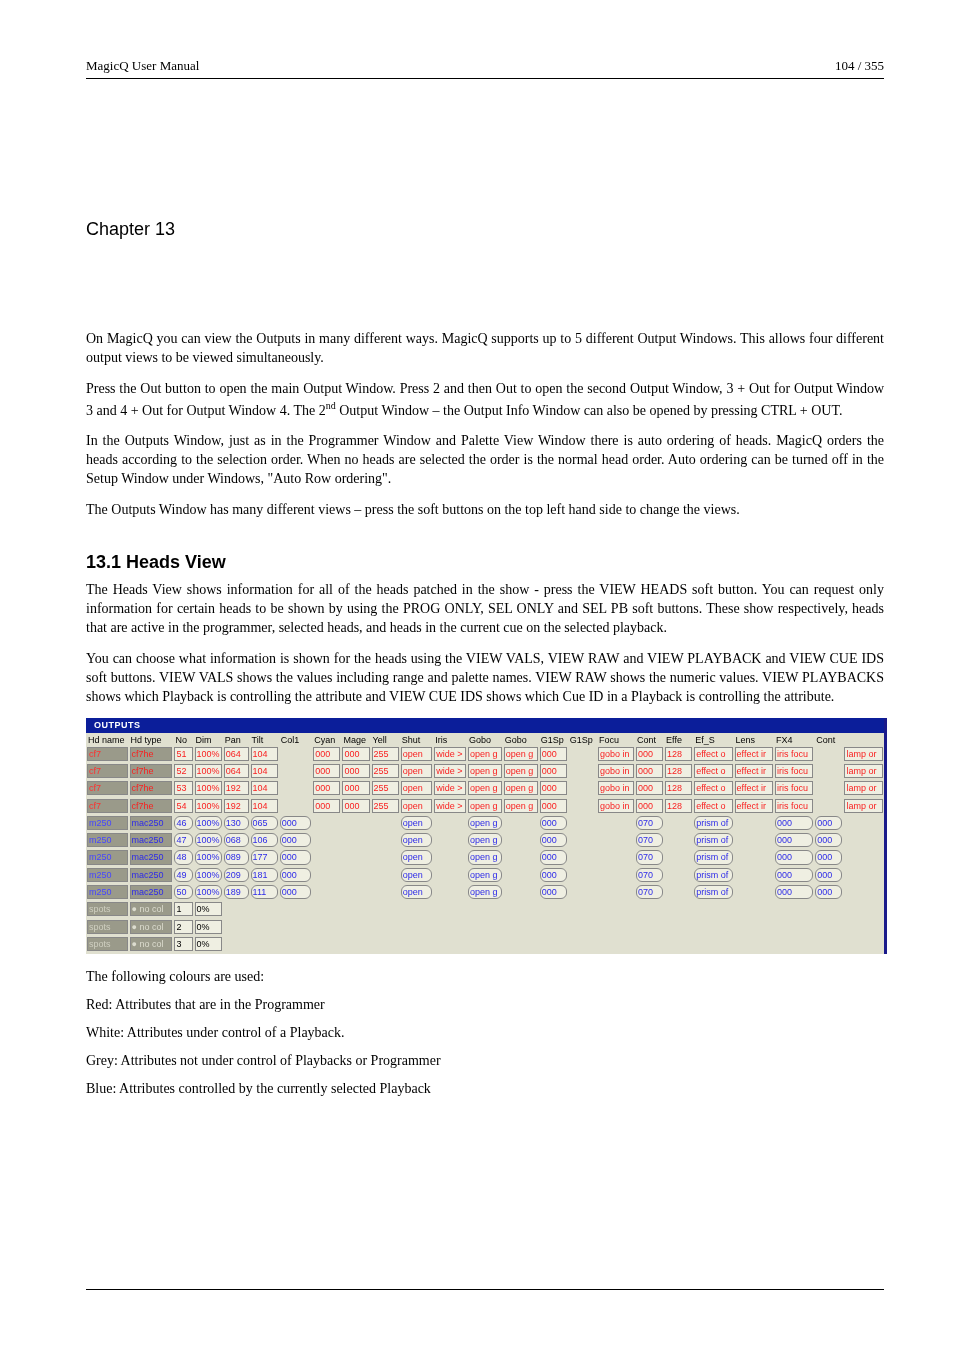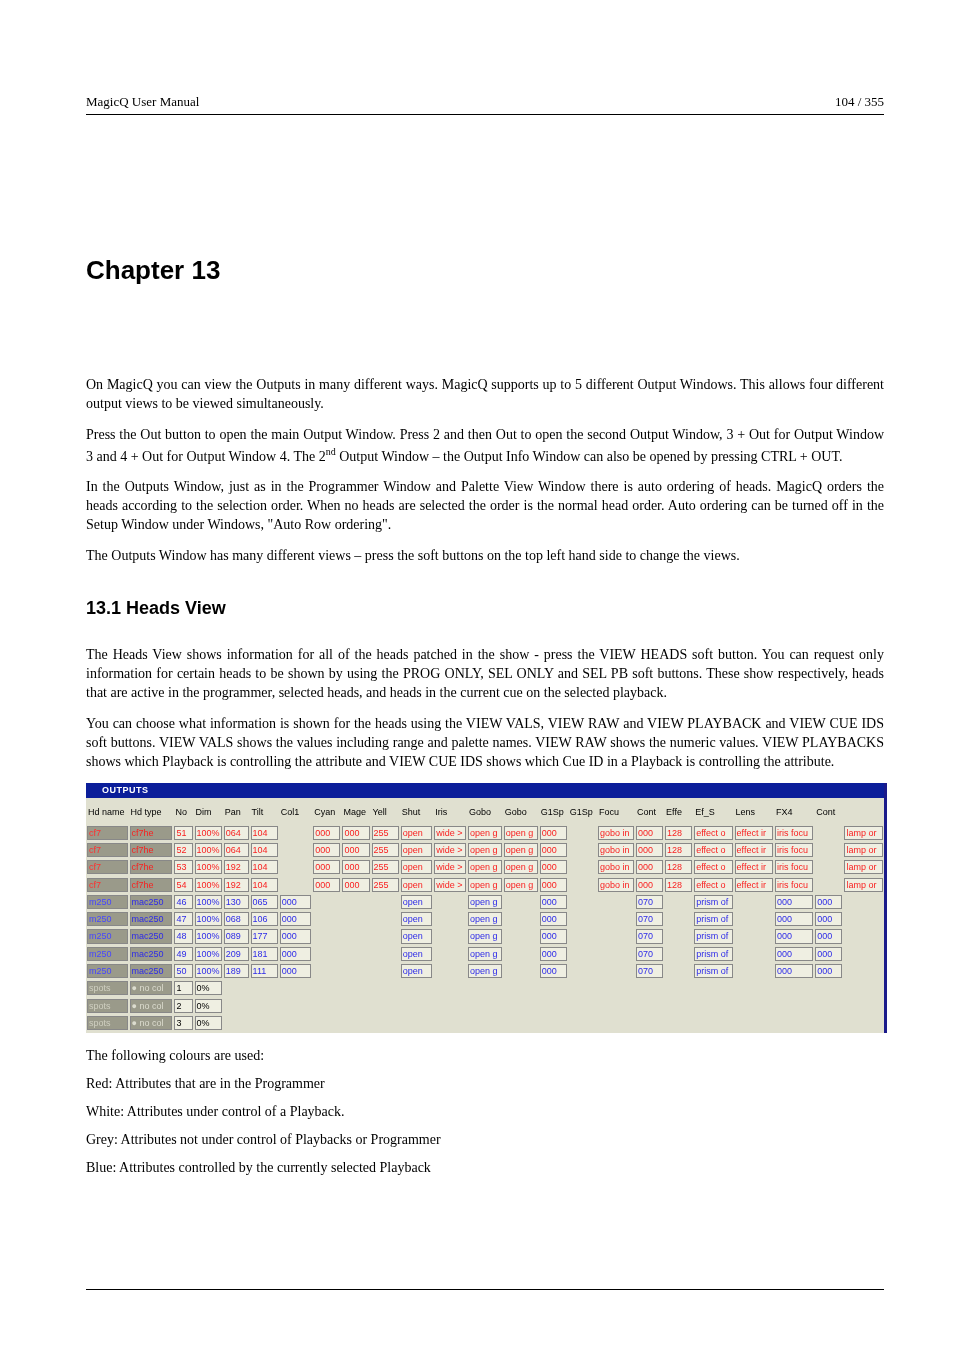--- a/index.html
+++ b/index.html
@@ -16,85 +16,84 @@
     padding: 58px 70px 0 86px;
     box-sizing: border-box;
     position: relative;
   }
   .header-row {
     display: flex;
     justify-content: space-between;
     font-size: 13px;
     padding-bottom: 4px;
     border-bottom: 1px solid #000;
-    margin-top: 36px;
   }
   .chap-label {
     margin-top: 140px;
     font-family: Arial, Helvetica, sans-serif;
-    font-weight: bold;
-    font-size: 26px;
+    font-weight: normal;
+    font-size: 18px;
   }
   .chap-title {
     margin-top: 28px;
     font-family: Arial, Helvetica, sans-serif;
     font-weight: bold;
     font-size: 38px;
   }
   .body-text {
     margin-top: 90px;
     font-size: 14px;
     line-height: 1.35;
   }
   .body-text p { margin: 0 0 12px 0; text-align: justify; }
   .section-h {
     font-family: Arial, Helvetica, sans-serif;
     font-weight: bold;
     font-size: 18px;
     margin-top: 30px;
-    margin-bottom: 26px;
+    margin-bottom: 7px;
   }
   sup { font-size: 10px; vertical-align: super; }
   .screenshot {
     margin-top: 6px;
     margin-bottom: 14px;
     width: 798px;
     background: #e0e0d0;
     font-family: Arial, Helvetica, sans-serif;
     font-size: 9px;
     color: #000;
     border-right: 3px solid #1a1a8a;
   }
   .ss-title {
     background: #0b1e9a;
     color: #fff;
     font-weight: bold;
     font-size: 9px;
-    padding: 1px 16px;
+    padding: 1px 8px;
     letter-spacing: 0.5px;
   }
   .ss-table { border-collapse: collapse; width: 100%; table-layout: fixed; }
   .ss-table th {
     font-weight: normal;
     text-align: left;
-    padding: 8px 2px;
+    padding: 1px 2px;
     background: #e0e0d0;
     color: #000;
     font-size: 9px;
     white-space: nowrap;
   }
   .ss-table td {
     padding: 0 1px;
     white-space: nowrap;
     overflow: hidden;
     font-size: 9px;
     height: 12px;
   }
   .red { color: #f91f1f; }
-  .blue { color: #2e2be8; }
+  .blue { color: #2e2be8; border-radius: 6px; }
   .cell { background:#efefe2; border:1px solid #888; display:inline-block; width:100%; box-sizing:border-box; padding:0 1px; overflow:hidden; }
   .hr-bottom {
     position: absolute;
     left: 86px; right: 70px; bottom: 60px;
     border-top: 1px solid #000;
   }
   .colour-list p { margin: 0 0 9px 0; font-size:14px; }
 </style>
 </head>
 <body>

